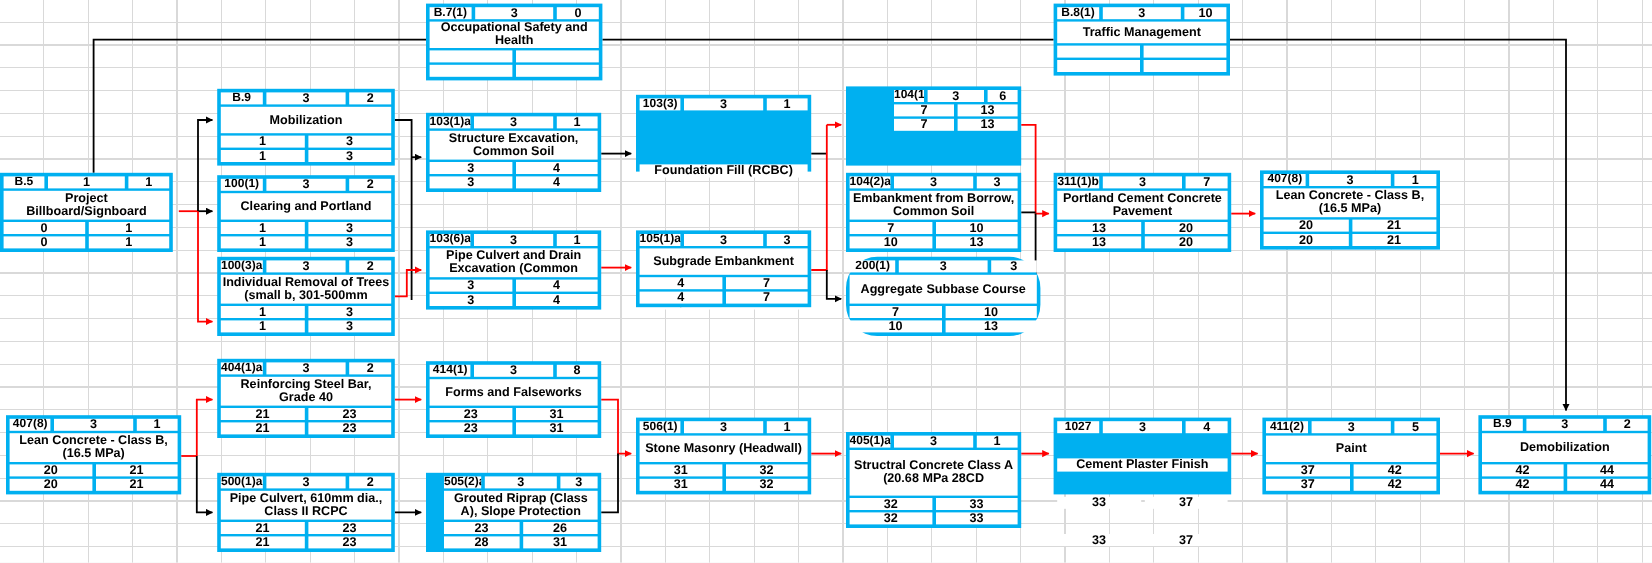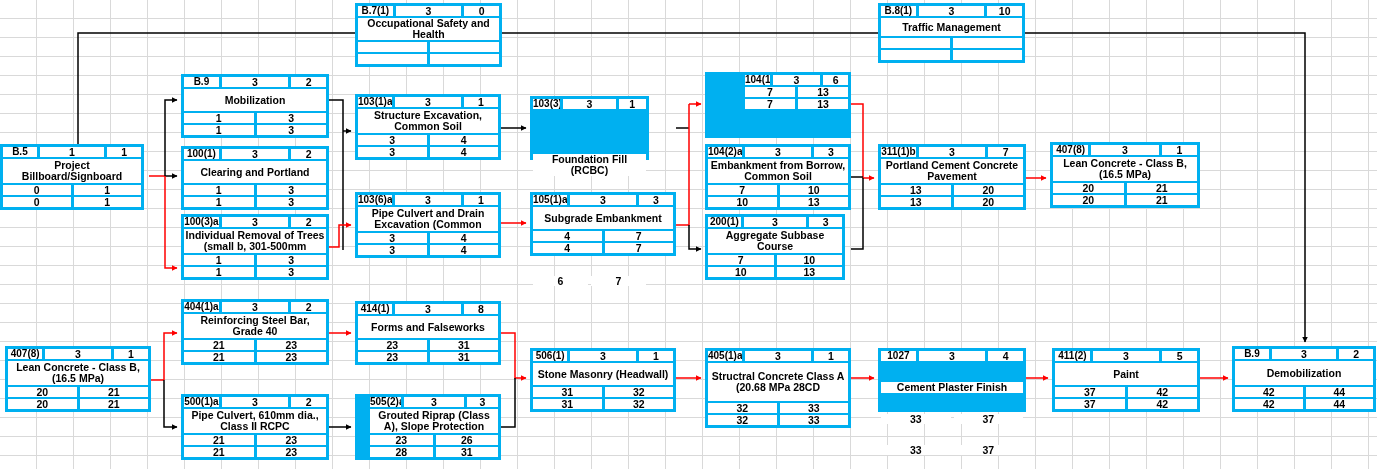--- a/index.html
+++ b/index.html
@@ -214,21 +214,21 @@
         </div>
         <div class="r two">
           <span class="c">3</span>
           <span class="c">4</span>
         </div>
         <div class="r two">
           <span class="c">3</span>
           <span class="c">4</span>
         </div>
       </div>
-      <div class="node" style="left: 530px; top: 96px; width: 119px; height: 64px; gap: 45px;">
+      <div class="node" style="left: 530px; top: 79px; width: 146px; height: 64px; gap: 45px;">
         <div class="r head">
           <span class="c idc">103(3)</span>
           <span class="c">3</span>
           <span class="c">1</span>
         </div>
         <div class="r nrow">
           <span class="c nm">Foundation Fill (RCBC)</span>
         </div>
         <div class="r two">
           <span class="c">4</span>
@@ -283,21 +283,21 @@
         </div>
         <div class="r two">
           <span class="c">7</span>
           <span class="c">10</span>
         </div>
         <div class="r two">
           <span class="c">10</span>
           <span class="c">13</span>
         </div>
       </div>
-      <div class="node" style="left: 705px; top: 214px; width: 140px; height: 66px;">
+      <div class="node" style="left: 705px; top: 214px; width: 162px; height: 66px; border-radius: 26px;">
         <div class="r head">
           <span class="c idc">200(1)</span>
           <span class="c">3</span>
           <span class="c">3</span>
         </div>
         <div class="r nrow">
           <span class="c nm">Aggregate Subbase Course</span>
         </div>
         <div class="r two">
           <span class="c">7</span>
@@ -445,21 +445,21 @@
         </div>
         <div class="r two">
           <span class="c">31</span>
           <span class="c">32</span>
         </div>
         <div class="r two">
           <span class="c">31</span>
           <span class="c">32</span>
         </div>
       </div>
-      <div class="node" style="left: 705px; top: 348px; width: 146px; height: 80px;">
+      <div class="node" style="left: 705px; top: 360px; width: 146px; height: 80px;">
         <div class="r head">
           <span class="c idc">405(1)a</span>
           <span class="c">3</span>
           <span class="c">1</span>
         </div>
         <div class="r nrow">
           <span class="c nm">Structral Concrete Class A (20.68 MPa 28CD</span>
         </div>
         <div class="r two">
           <span class="c">32</span>

